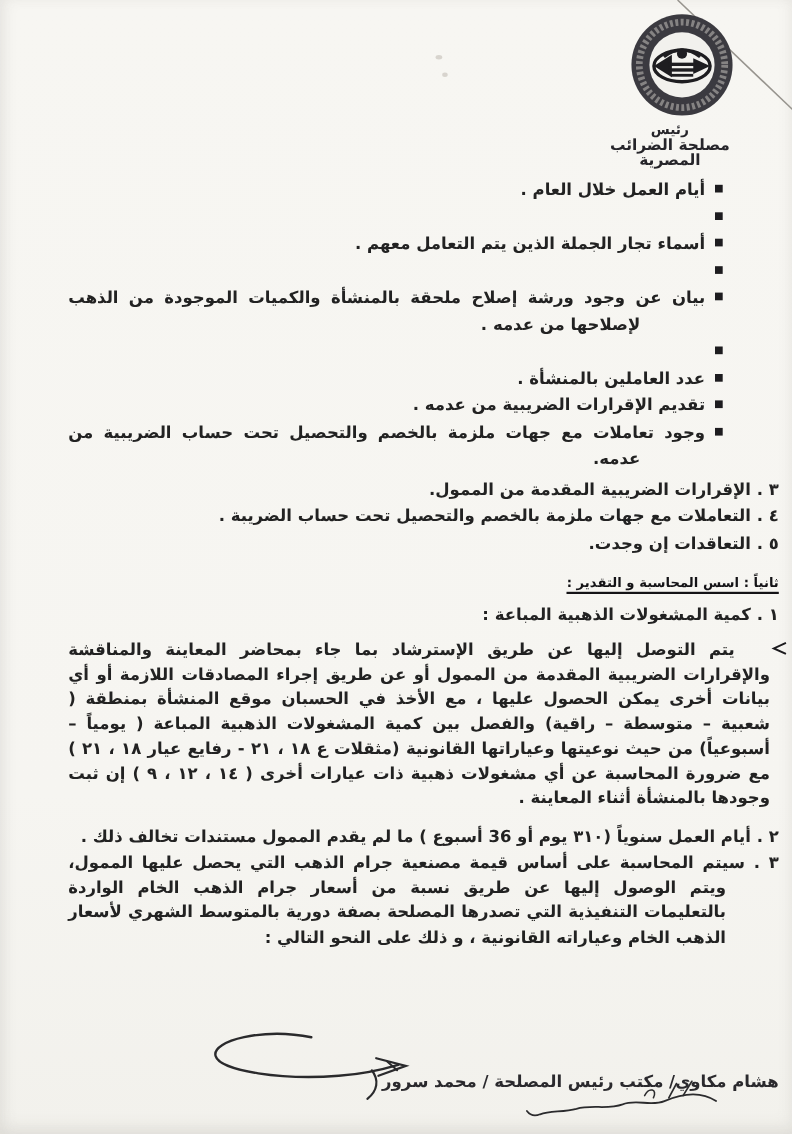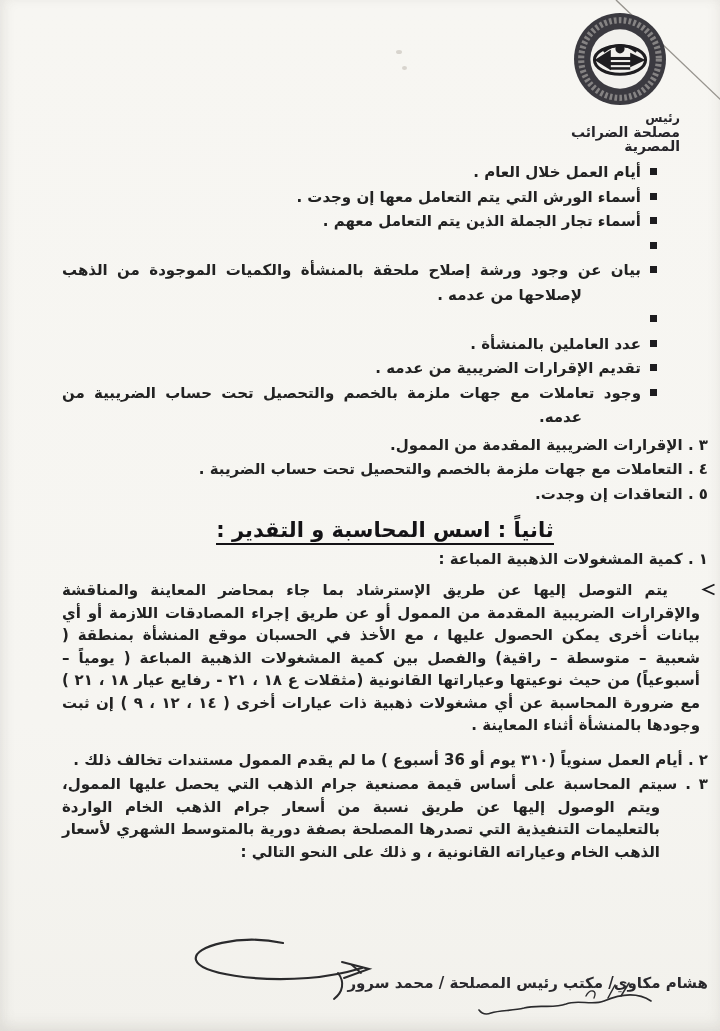--- a/index.html
+++ b/index.html
@@ -6,33 +6,33 @@
   .page{
     position:relative;width:720px;height:1031px;margin:0 auto;overflow:hidden;
     background:linear-gradient(180deg,#f7f6f2 0%,#f6f5f1 70%,#f2f1ec 100%);
     box-shadow:inset 0 -6px 14px rgba(120,118,110,.12), inset 6px 0 12px rgba(120,118,110,.05);
     font-family:"DejaVu Sans",sans-serif;color:#222;direction:rtl;
   }
   svg{display:block}
   .overlay{position:absolute;inset:0;pointer-events:none;}
   
   .stamp{position:absolute;top:12px;left:573px;width:94px;height:94px;}
-  .stamp-title{position:absolute;top:111px;left:538px;width:142px;text-align:right;
+  .stamp-title{position:absolute;top:111px;left:538px;width:142px;text-align:center;
     font-weight:700;color:#26252a;line-height:14px;}
   .stamp-title .l1{font-size:12.5px;}
   .stamp-title .l2{font-size:14px;letter-spacing:.2px;}
   
   .content{position:absolute;top:160px;right:12px;left:62px;font-weight:700;font-size:15px;}
   ul.bullets{list-style:none;margin:0 51px 0 0;padding:0;}
   ul.bullets li{line-height:24.5px;text-align:justify;padding-right:75px;text-indent:-75px;}
   .sq{display:inline-block;width:7px;height:7px;background:#1d1c1f;margin-left:9px;vertical-align:2px;}
   .nums{margin:3px 0 0 0;}
   .nitem{line-height:24.5px;padding-right:30px;text-indent:-30px;text-align:justify;}
   .num{white-space:nowrap;}
-  .heading{margin-top:13px;font-size:21px;color:#141316;line-height:23px;text-align:center;}
+  .heading{margin-top:13px;font-size:12px;color:#141316;line-height:23px;}
   .heading .u{border-bottom:2px solid #141316;padding-bottom:1px;}
   .subitem{margin-top:6px;line-height:23px;}
   .arrow-para{position:relative;margin:8px 8px 0 0;line-height:22.5px;text-align:justify;text-indent:32px;}
   .arrow-icon{position:absolute;right:-16px;top:4px;}
   .bitem{line-height:22.6px;text-align:justify;padding-right:48px;text-indent:-48px;}
   .bitem.b2{margin-top:12px;}
   .bitem.b3{margin-top:2px;}
   
   .footer-names{position:absolute;top:974px;right:12px;font-size:15px;font-weight:700;color:#2a292d;}
   .mark{position:absolute;border-radius:50%;background:#cfccc4;opacity:.8;}
@@ -65,21 +65,21 @@
   </div>
   <div class="stamp-title">
     <div class="l1">رئيس</div>
     <div class="l2">مصلحة الضرائب المصرية</div>
   </div>
 
   <div class="content">
 
     <ul class="bullets">
       <li><span class="sq"></span><span>أيام العمل خلال العام .</span></li>
-      <li><span class="sq"></span><span>أسماء الورش التي يتم التعامل معها إن وجدت .</span></li>
+      <li><span class="sq"></span></li>
       <li><span class="sq"></span><span>أسماء تجار الجملة الذين يتم التعامل معهم .</span></li>
       <li><span class="sq"></span></li>
       <li><span class="sq"></span><span>بيان عن وجود ورشة إصلاح ملحقة بالمنشأة والكميات الموجودة من الذهب لإصلاحها من عدمه .</span></li>
       <li><span class="sq"></span></li>
       <li><span class="sq"></span><span>عدد العاملين بالمنشأة .</span></li>
       <li><span class="sq"></span><span>تقديم الإقرارات الضريبية من عدمه .</span></li>
       <li><span class="sq"></span><span>وجود تعاملات مع جهات ملزمة بالخصم والتحصيل تحت حساب الضريبية من عدمه.</span></li>
     </ul>
 
     <div class="nums">

